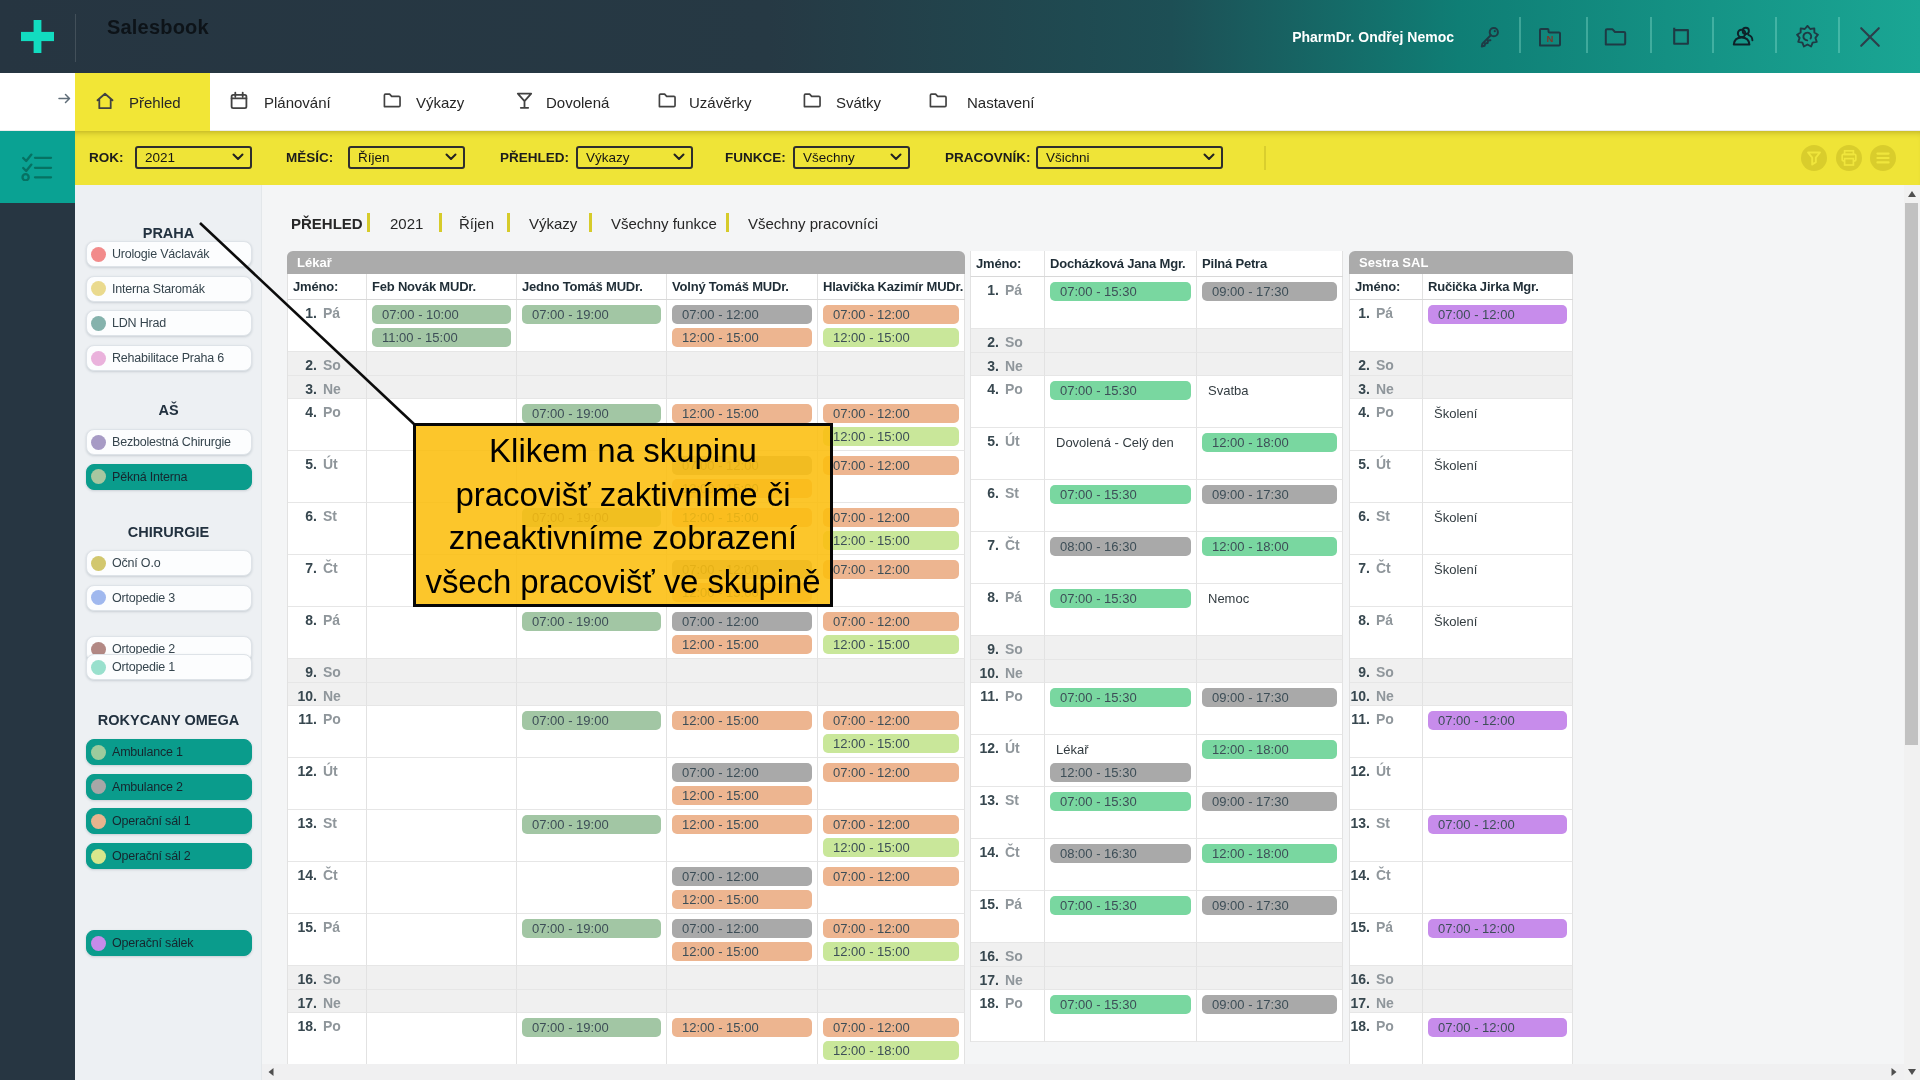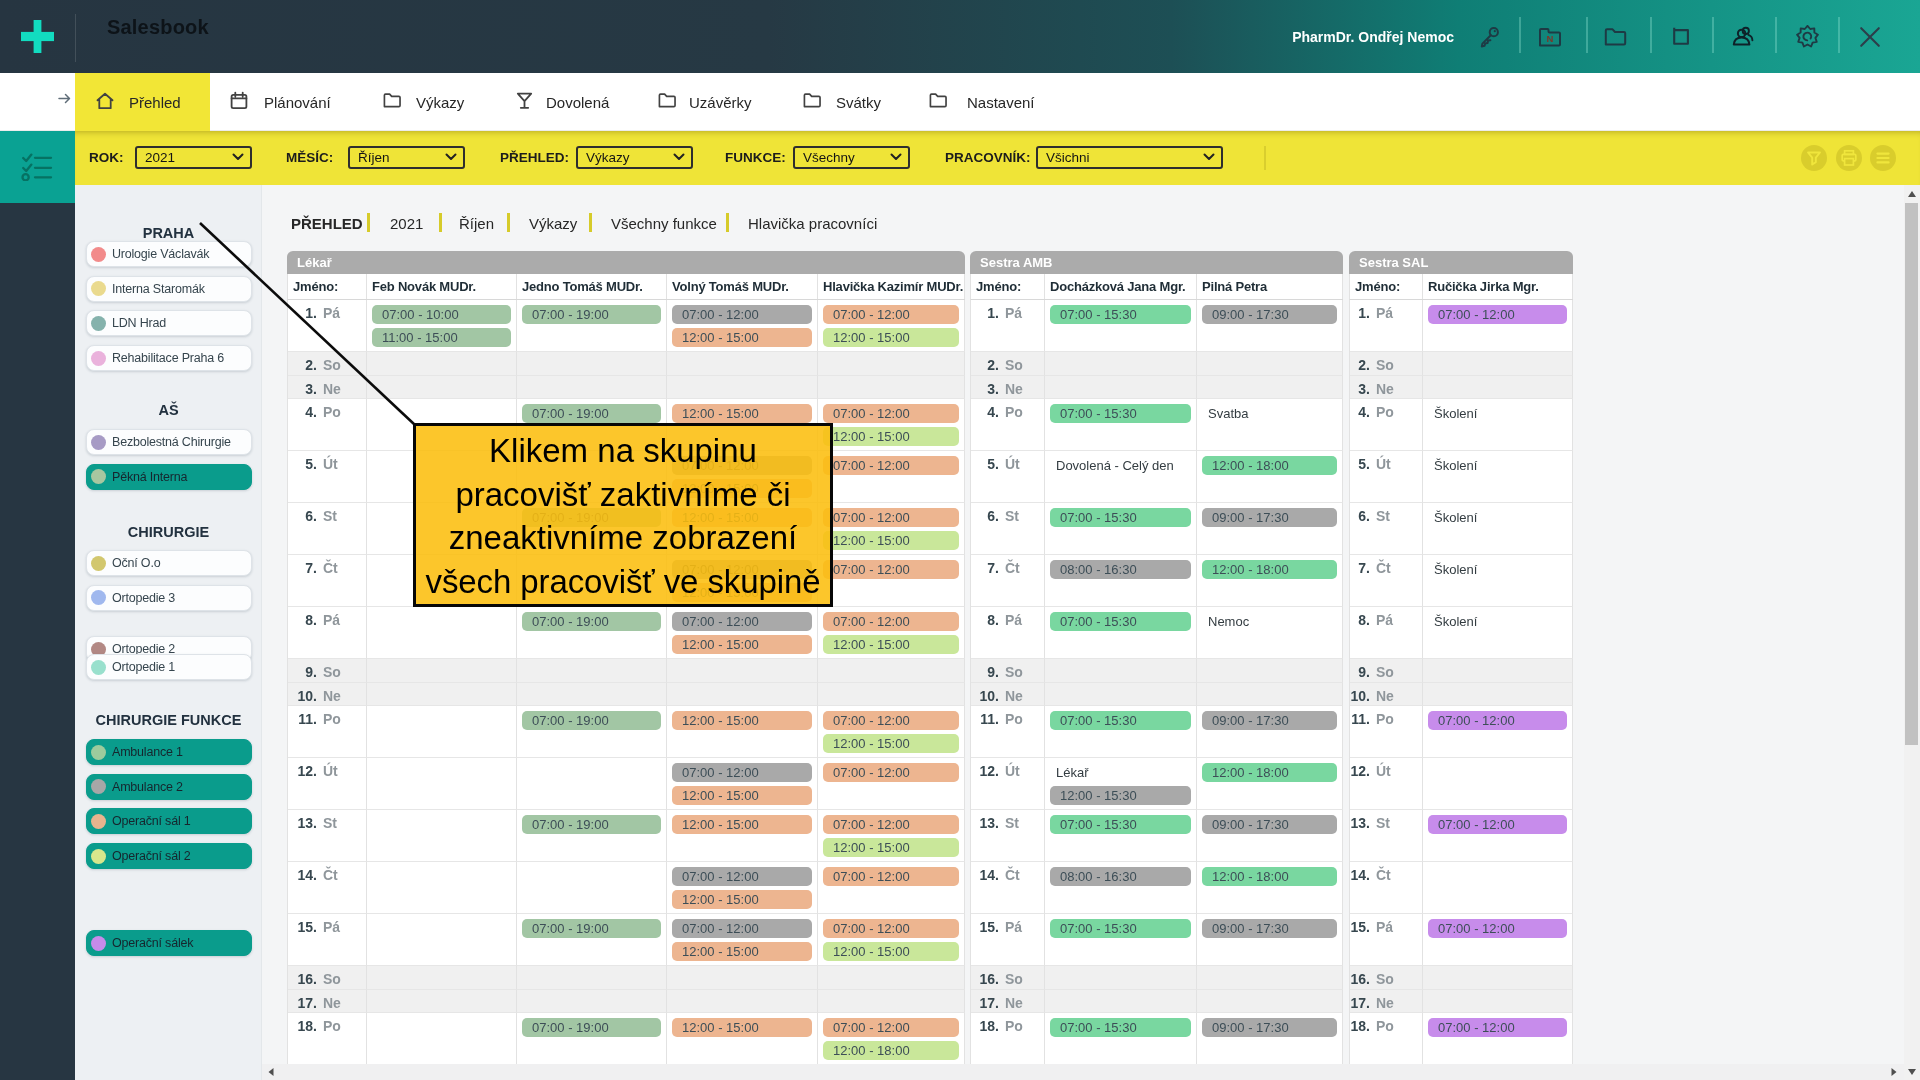--- a/index.html
+++ b/index.html
@@ -195,32 +195,32 @@
 <div class="spill" style="top:310.4px"><span class="c" style="background:#85b2ac"></span>LDN Hrad</div>
 <div class="spill" style="top:345.1px"><span class="c" style="background:#eab2dc"></span>Rehabilitace Praha 6</div>
 <div class="shead" style="top:401.5px">AŠ</div>
 <div class="spill" style="top:429px"><span class="c" style="background:#a79bc5"></span>Bezbolestná Chirurgie</div>
 <div class="spill on" style="top:463.7px"><span class="c" style="background:#a8c7a0"></span>Pěkná Interna</div>
 <div class="shead" style="top:523.5px">CHIRURGIE</div>
 <div class="spill" style="top:550px"><span class="c" style="background:#d2c76e"></span>Oční O.o</div>
 <div class="spill" style="top:584.7px"><span class="c" style="background:#a0b8ee"></span>Ortopedie 3</div>
 <div class="spill" style="top:636px"><span class="c" style="background:#b28884"></span>Ortopedie 2</div>
 <div class="spill" style="top:654.1px"><span class="c" style="background:#99e0cd"></span>Ortopedie 1</div>
-<div class="shead" style="top:712px">CHIRURGIE FUNKCE</div>
+<div class="shead" style="top:712px">ROKYCANY OMEGA</div>
 <div class="spill on" style="top:739px"><span class="c" style="background:#9ccb9d"></span>Ambulance 1</div>
 <div class="spill on" style="top:773.7px"><span class="c" style="background:#a7a7a7"></span>Ambulance 2</div>
 <div class="spill on" style="top:808.4px"><span class="c" style="background:#e8b48e"></span>Operační sál 1</div>
 <div class="spill on" style="top:843.1px"><span class="c" style="background:#d7e78c"></span>Operační sál 2</div>
 <div class="spill on" style="top:930px"><span class="c" style="background:#c78bea"></span>Operační sálek</div>
 <div class="bc" style="left:291px;font-weight:bold">PŘEHLED</div>
 <div class="bc" style="left:390px;font-weight:normal">2021</div>
 <div class="bc" style="left:459px;font-weight:normal">Říjen</div>
 <div class="bc" style="left:529px;font-weight:normal">Výkazy</div>
 <div class="bc" style="left:611px;font-weight:normal">Všechny funkce</div>
-<div class="bc" style="left:748px;font-weight:normal">Hlavička pracovníci</div>
+<div class="bc" style="left:748px;font-weight:normal">Všechny pracovníci</div>
 <div class="bcs" style="left:367px"></div>
 <div class="bcs" style="left:439px"></div>
 <div class="bcs" style="left:507px"></div>
 <div class="bcs" style="left:589px"></div>
 <div class="bcs" style="left:726px"></div>
 <div class="grp" style="left:287px;width:678px">
     <div class="gbar">Lékař</div>
     <div class="ghr">
       <div style="width:79px;border-right:1px solid #e2e2e2">Jméno:</div>
       <div style="width:150px">Feb Novák MUDr.</div>
@@ -485,21 +485,20 @@
       <div class="cell" style="width:151px">
         <div class="p co">12:00 - 15:00</div>
       </div>
       <div class="cell" style="width:147px">
         <div class="p co">07:00 - 12:00</div>
         <div class="p cl m2">12:00 - 18:00</div>
       </div>
     </div>
   </div>
 <div class="grp" style="left:970px;width:373px">
-    <div class="gbar">Sestra AMB</div>
     <div class="ghr">
       <div style="width:74px;border-right:1px solid #e2e2e2">Jméno:</div>
       <div style="width:152px">Docházková Jana Mgr.</div>
       <div style="width:146px">Pilná Petra</div>
     </div>
     <div class="row wd">
       <div class="cell day" style="width:74px">
         <span class="n" style="width:28px">1.</span>
         <span class="a">Pá</span>
       </div>

